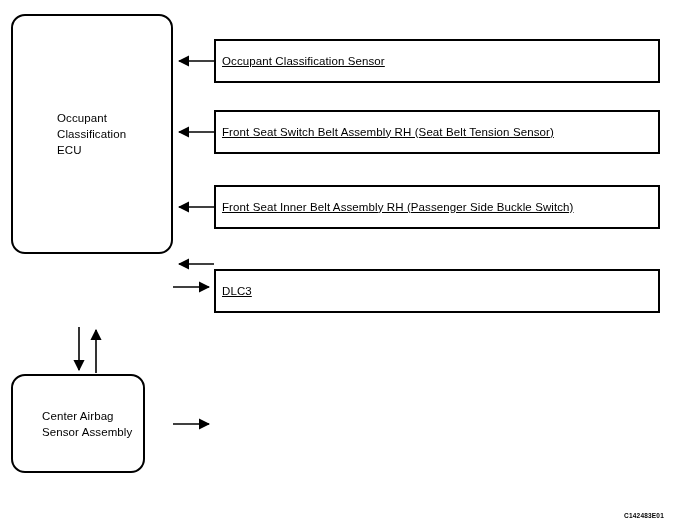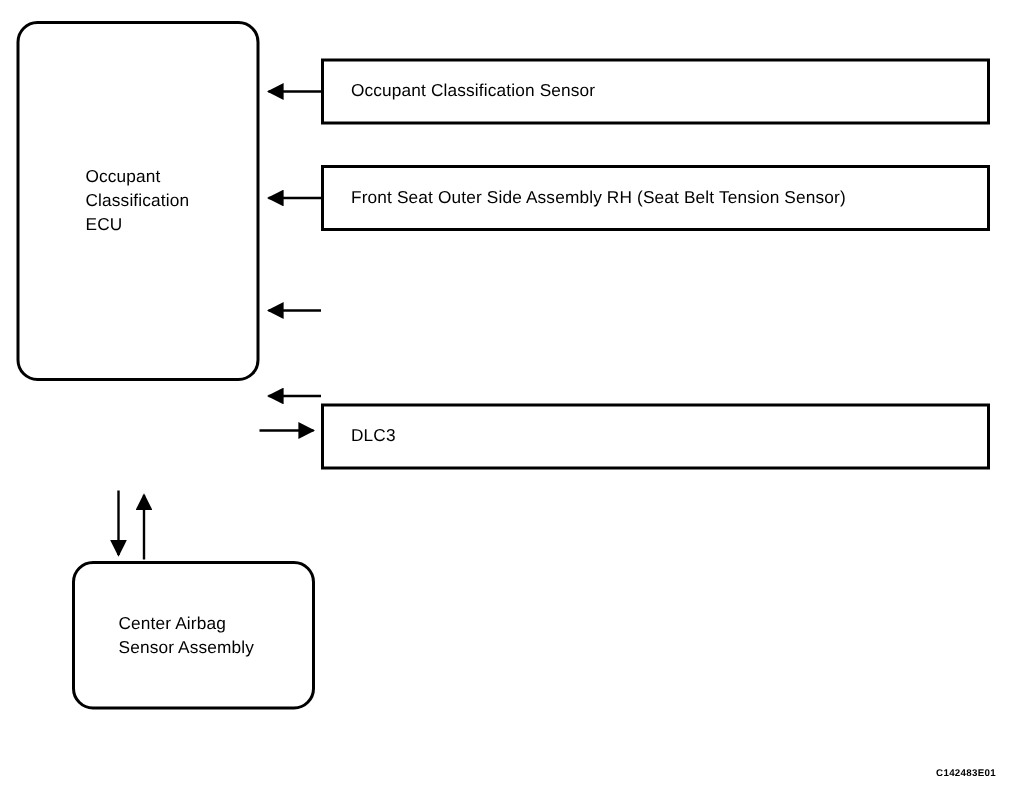--- a/index.html
+++ b/index.html
@@ -55,35 +55,35 @@
     padding-left: 44px;
   }
   #ecu-node .node-label {
     font-size: 11.5px;
     line-height: 16px;
   }
   
   #center-airbag-node {
     left: 11px;
     top: 374px;
-    width: 162px;
+    width: 134px;
     height: 99px;
     padding-left: 29px;
-    margin-left: 37px;
   }
   #center-airbag-node .node-label {
     font-size: 11.5px;
     line-height: 16px;
   }
   
   .node-right {
     left: 214px;
     width: 446px;
     height: 44px;
-    padding-left: 18px;
+    padding-left: 6px;
+    text-decoration: underline;
   }
   #occupant-sensor-node   { top: 39px; }
   #outer-belt-node        { top: 110px; }
   #inner-belt-node        { top: 185px; }
   #dlc3-node              { top: 253px; margin-top: 16px; }
   #passenger-indicator-node { top: 402px; }
 
   #ref-code {
     position: absolute;
     right: 12px;
@@ -136,23 +136,26 @@
   <div class="node node-rounded" id="center-airbag-node">
     <span class="node-label">Center Airbag
 Sensor Assembly</span>
   </div>
 
   <div class="node node-rect node-right" id="occupant-sensor-node">
     <span class="node-label">Occupant Classification Sensor</span>
   </div>
 
   <div class="node node-rect node-right" id="outer-belt-node">
-    <span class="node-label">Front Seat Outer Side Assembly RH (Seat Belt Tension Sensor)</span>
+    <span class="node-label">Front Seat Switch Belt Assembly RH (Seat Belt Tension Sensor)</span>
   </div>
 
+  <div class="node node-rect node-right" id="inner-belt-node">
+    <span class="node-label">Front Seat Inner Belt Assembly RH (Passenger Side Buckle Switch)</span>
+  </div>
 
   <div class="node node-rect node-right" id="dlc3-node">
     <span class="node-label">DLC3</span>
   </div>
 
 
   <div id="ref-code">C142483E01</div>
 
 </div>
 

